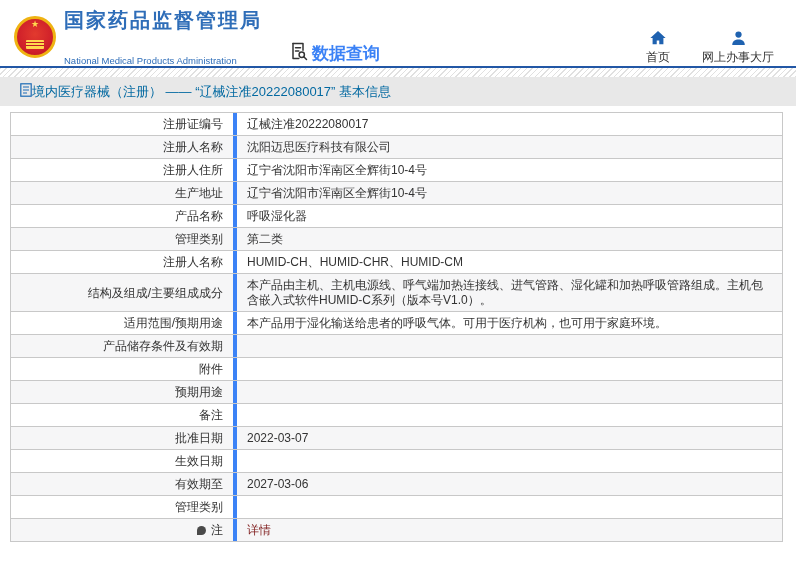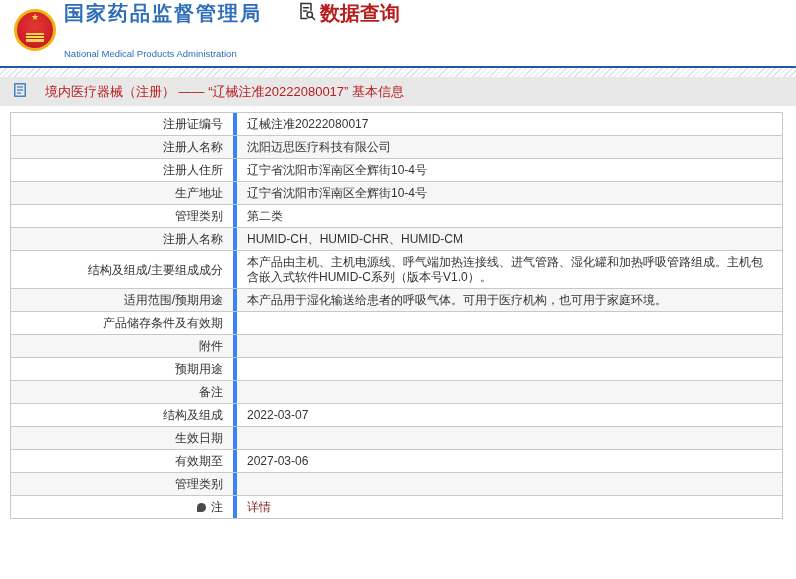--- a/index.html
+++ b/index.html
@@ -1,46 +1,46 @@
 <!DOCTYPE html>
 <html><head>
 <meta charset="utf-8">
 <style>
   * { margin:0; padding:0; box-sizing:border-box; }
   html,body { width:796px; height:579px; background:#fff; overflow:hidden;
     font-family:"Liberation Sans","DejaVu Sans",sans-serif; }
 
   
-  .site-header { height:66px; display:flex; align-items:flex-start; padding:0 22px 0 14px; background:#fff;gap:8px; }
+  .site-header { height:66px; display:flex; align-items:flex-end; padding:0 22px 0 14px; background:#fff; }
   .logo-group { display:flex; align-items:center; gap:8px; cursor:pointer; }
   .emblem { width:42px; height:42px; border-radius:50%;
     background:radial-gradient(circle at 50% 42%, #e23a2e 0%, #d0202a 62%, #b5121f 100%);
     border:3px solid #efb312; position:relative; flex:0 0 auto; }
   .emblem::before { content:"★"; position:absolute; top:1px; left:50%; transform:translateX(-50%);
     color:#ffd84d; font-size:9px; line-height:9px; }
   .emblem::after { content:""; position:absolute; bottom:6px; left:50%; transform:translateX(-50%);
     width:18px; height:9px; background:linear-gradient(#ffd84d 0 2px, #c01926 2px 3px, #ffd84d 3px 5px, #c01926 5px 6px, #ffd84d 6px 100%);
     border-radius:1px; }
   .logo-text .cn { font-size:20px; font-weight:bold; color:#2e6db8; letter-spacing:2px; }
   .logo-text .en { font-size:9.5px; color:#2e6db8; margin-top:21px; }
   .dataquery { margin-left:26px; display:flex; align-items:center; gap:4px;
-    font-size:20px; font-weight:bold; color:#b91c1c; cursor:pointer; }
+    font-size:17px; font-weight:bold; color:#3b82f6; cursor:pointer; }
   .main-nav { margin-left:auto; display:flex; gap:32px; }
   .nav-item { display:flex; flex-direction:column; align-items:center; gap:4px;
     font-size:12px; color:#333; text-decoration:none; cursor:pointer; }
   .nav-item svg { display:block; }
 
   
   .blue-line { height:2px; background:#2257a5; }
   .hatch-band { height:9px; background:#fff;
     background-image:repeating-linear-gradient(135deg,#e0e0e0 0 1px,#ffffff 1px 4px); }
 
   
   .breadcrumb-bar { height:29px; background:#e8e8e8; display:flex; align-items:center;
-    gap:19px; padding:0 14px; color:#b91c1c; font-size:13px; }
+    gap:0; padding:0 20px; color:#0369a1; font-size:13px; }
 
   
   .info-table { margin:6px 13px 0 10px; border:1px solid #c8c8c8; background:#fff; }
   .row { display:flex; border-top:1px solid #c8c8c8; }
   .row:first-child { border-top:none; }
   .row:nth-child(even) { background:#f6f6f7; }
   .cell { font-size:12px; line-height:15px; color:#333; padding:4px 10px 3px; min-height:22px; }
   .cell-label { flex:0 0 222px; display:flex; align-items:center; justify-content:flex-end;
     text-align:right; gap:3px; }
   .cell-value { flex:1 1 auto; border-left:4px solid #3b82f6; display:flex; align-items:center; }
@@ -68,20 +68,41 @@
             <path d="M6 3v18h7"></path>
             <path d="M9 8h6M9 12h4"></path>
             <circle cx="16.5" cy="16.5" r="3.2"></circle>
             <path d="M19 19l3.2 3.2"></path>
           </g>
         </svg>
     </span>
     <span>数据查询</span>
   </div>
 
+  <nav class="main-nav">
+    <a class="nav-item">
+      <span>
+        <svg width="16" height="14" viewBox="0 0 24 22">
+            <path fill="#1f62b0" d="M12 0 0 11h3.5v10h6.5v-6h4v6h6.5V11H24z"></path>
+          </svg>
+      </span>
+      <span>首页</span>
+    </a>
+    <a class="nav-item">
+      <span>
+        <svg width="15" height="14" viewBox="0 0 24 22">
+            <g fill="#1f62b0">
+              <circle cx="12" cy="5.5" r="5"></circle>
+              <path d="M2 22c0-6 4.5-8.5 10-8.5S22 16 22 22z"></path>
+            </g>
+          </svg>
+      </span>
+      <span>网上办事大厅</span>
+    </a>
+  </nav>
 </header>
 
 <div class="blue-line"></div>
 <div class="hatch-band"></div>
 
 <div class="breadcrumb-bar">
   <span>
     <svg width="12" height="14" viewBox="0 0 12 14">
         <g fill="none" stroke="#1b6ab5" stroke-width="1.2">
           <rect x="0.8" y="0.8" width="10.4" height="12.4"></rect>
@@ -103,20 +124,24 @@
     </div>
     <div class="row">
       <div class="cell cell-label">注册人住所</div>
       <div class="cell cell-value">辽宁省沈阳市浑南区全辉街10-4号</div>
     </div>
     <div class="row">
       <div class="cell cell-label">生产地址</div>
       <div class="cell cell-value">辽宁省沈阳市浑南区全辉街10-4号</div>
     </div>
     <div class="row">
+      <div class="cell cell-label">产品名称</div>
+      <div class="cell cell-value">呼吸湿化器</div>
+    </div>
+    <div class="row">
       <div class="cell cell-label">管理类别</div>
       <div class="cell cell-value">第二类</div>
     </div>
     <div class="row">
       <div class="cell cell-label">注册人名称</div>
       <div class="cell cell-value">HUMID-CH、HUMID-CHR、HUMID-CM</div>
     </div>
     <div class="row">
       <div class="cell cell-label">结构及组成/主要组成成分</div>
       <div class="cell cell-value">本产品由主机、主机电源线、呼气端加热连接线、进气管路、湿化罐和加热呼吸管路组成。主机包含嵌入式软件HUMID-C系列（版本号V1.0）。</div>
@@ -135,21 +160,21 @@
     </div>
     <div class="row">
       <div class="cell cell-label">预期用途</div>
       <div class="cell cell-value"></div>
     </div>
     <div class="row">
       <div class="cell cell-label">备注</div>
       <div class="cell cell-value"></div>
     </div>
     <div class="row">
-      <div class="cell cell-label">结构及组成</div>
+      <div class="cell cell-label">批准日期</div>
       <div class="cell cell-value">2022-03-07</div>
     </div>
     <div class="row">
       <div class="cell cell-label">生效日期</div>
       <div class="cell cell-value"></div>
     </div>
     <div class="row">
       <div class="cell cell-label">有效期至</div>
       <div class="cell cell-value">2027-03-06</div>
     </div>

